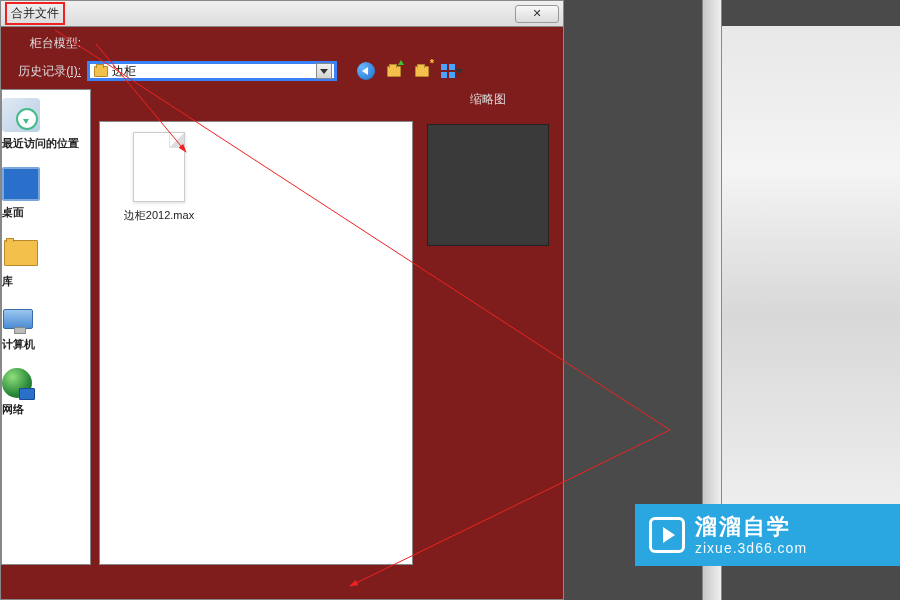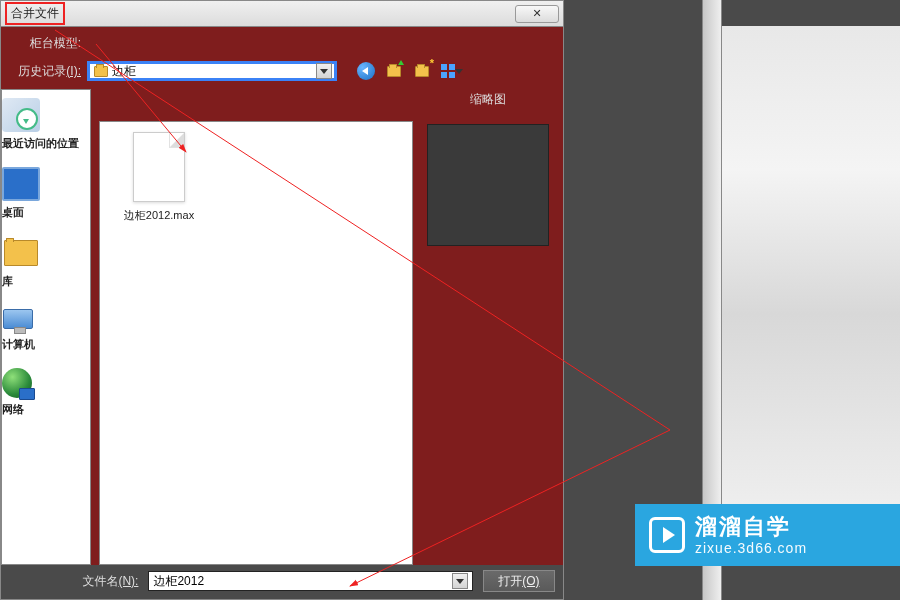--- a/index.html
+++ b/index.html
@@ -184,35 +184,20 @@
         <span class="file-label">边柜2012.max</span>
       </div>
     </div>
 
     <div class="preview-pane">
       <span class="preview-label">缩略图</span>
       <div class="preview-box"></div>
     </div>
   </div>
 
-  <div class="footer">
-    <span class="fname-label">
-      <span>文件名</span><u>(N):</u>
-    </span>
-    <div class="fname-input">
-      <span>边柜2012</span>
-      <span class="combo-arrow">
-          <span class="chev"></span>
-        </span>
-    </div>
-    <div class="open-btn">
-      <span>打开</span>
-        <u>(O)</u>
-    </div>
-  </div>
 </div>
 
 <div class="right-strip"></div>
 <div class="right-blur"></div>
 
 <div class="watermark">
   <div class="wm-play"></div>
   <div class="wm-text">
     <span class="wm-cn">溜溜自学</span>
     <span class="wm-url">zixue.3d66.com</span>

